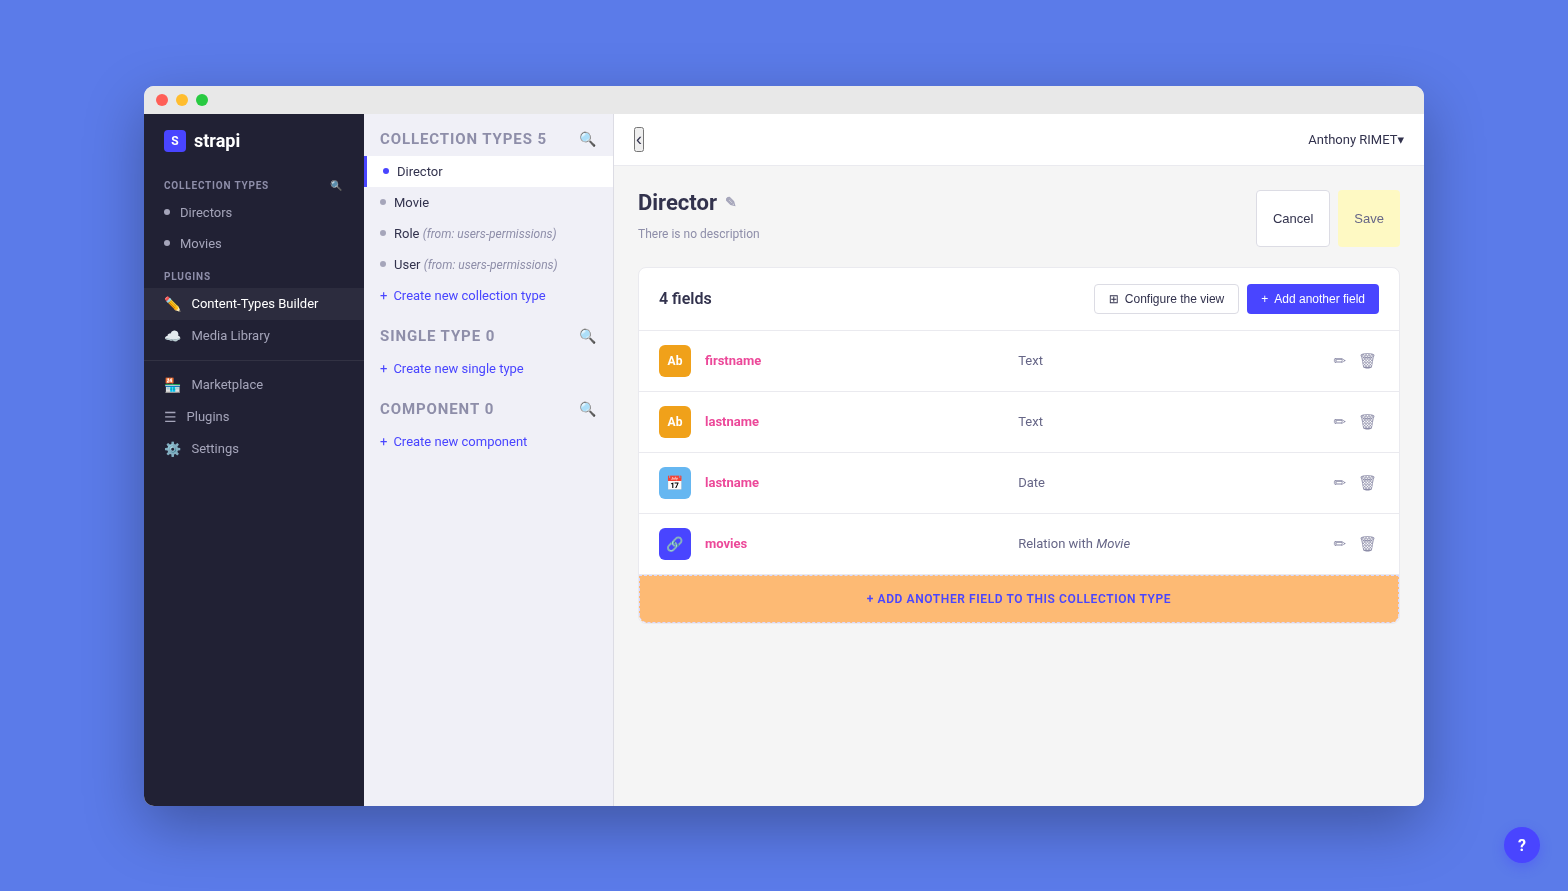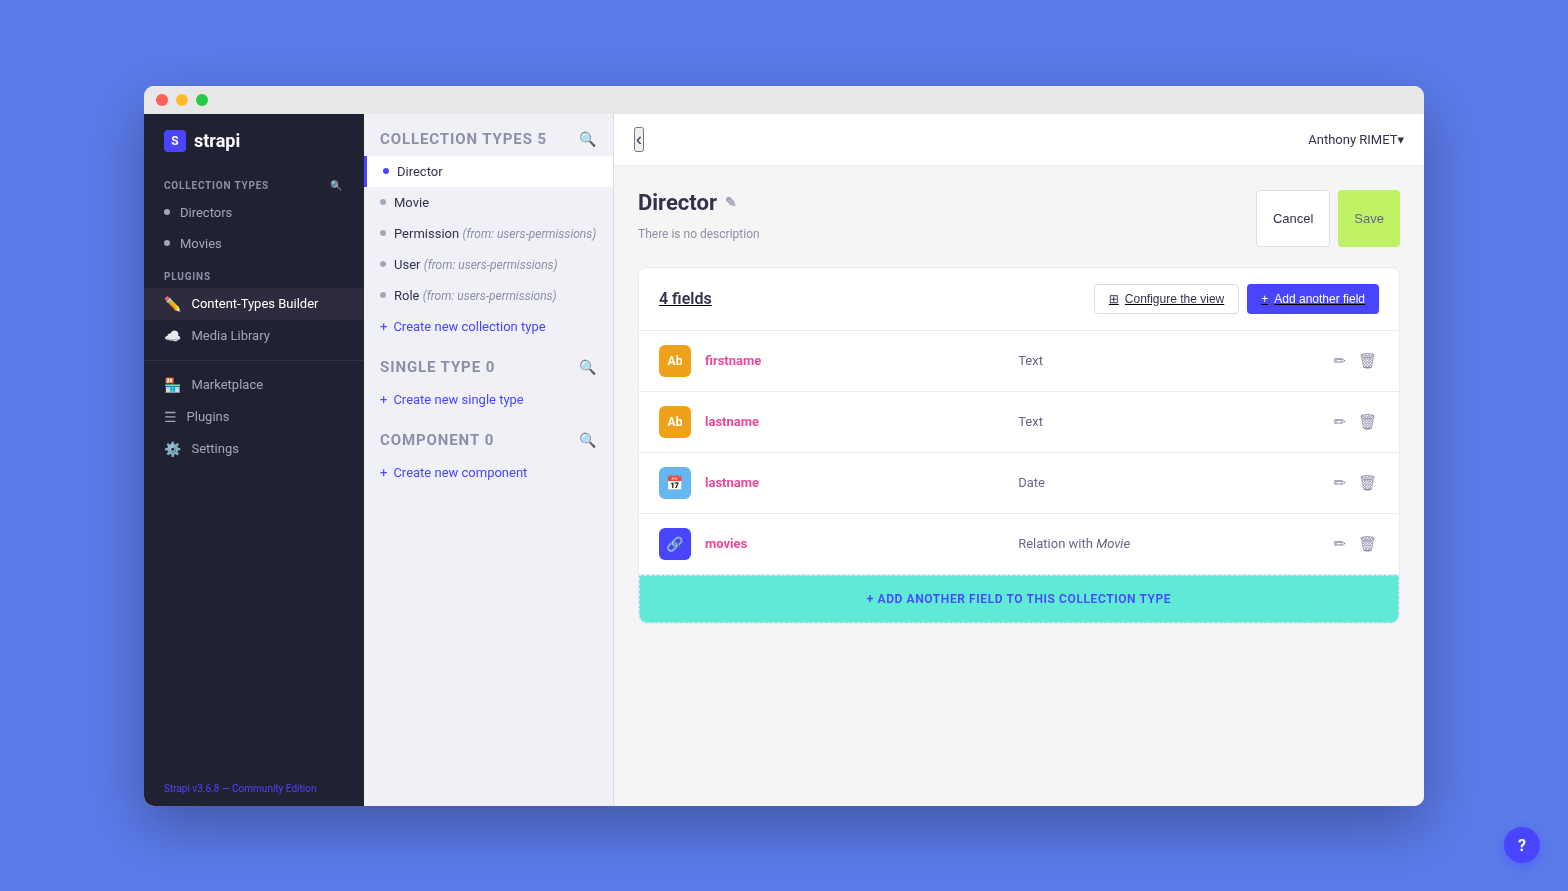--- a/index.html
+++ b/index.html
@@ -229,42 +229,41 @@
       padding: 20px 16px;
       background: white;
       border: 1px solid #dcdce4;
       border-radius: 4px;
       font-size: 13px;
       color: #32324d;
       cursor: pointer;
     }
     .btn-save {
       padding: 20px 16px;
-      background: #bef264;
+      background: #fef9c3;
       border: none;
       border-radius: 4px;
       font-size: 13px;
       color: #666687;
       cursor: not-allowed;
     }
 
     
     .fields-card {
       background: white;
       border-radius: 8px;
       border: 1px solid #eaeaef;
       overflow: hidden;
     }
     .fields-header {
       display: flex;
       align-items: center;
       justify-content: space-between;
       padding: 16px 20px;
       border-bottom: 1px solid #eaeaef;
-      text-decoration: underline;
     }
     .fields-count {
       font-size: 16px;
       font-weight: 600;
       color: #32324d;
     }
     .fields-actions { display: flex; gap: 8px; }
     .btn-configure {
       display: flex;
       align-items: center;
@@ -330,21 +329,21 @@
       background: none;
       border: none;
       color: #8e8ea9;
       cursor: pointer;
       font-size: 15px;
       padding: 2px;
     }
 
     
     .add-field-bar {
-      background: #5eead4;
+      background: #fdba74;
       border: 1px dashed #d9d8ff;
       border-radius: 0 0 8px 8px;
       display: flex;
       align-items: center;
       justify-content: center;
       padding: 16px;
       cursor: pointer;
     }
     .add-field-bar span {
       font-size: 12px;
@@ -428,23 +427,20 @@
       </div>
       <div class="sidebar-plugin-item">
         <span style="font-size:14px;">☰</span>
         <span>Plugins</span>
       </div>
       <div class="sidebar-plugin-item">
         <span style="font-size:14px;">⚙️</span>
         <span>Settings</span>
       </div>
 
-      <div class="sidebar-footer">
-        <span>Strapi v3.6.8 — Community Edition</span>
-      </div>
     </div>
 
     <div class="middle-panel">
 
       <div class="middle-header">
         <span class="middle-section-title">
           <span>COLLECTION TYPES</span>&nbsp;<span>5</span>
         </span>
         <span class="middle-search-icon">🔍</span>
       </div>
@@ -453,35 +449,28 @@
         <span class="item-dot"></span>
         <span>Director</span>
       </div>
       <div class="middle-item">
         <span class="item-dot-gray"></span>
         <span>Movie</span>
       </div>
       <div class="middle-item">
         <span class="item-dot-gray"></span>
         <span>
-          <span>Permission</span>
+          <span>Role</span>
           <span class="from-text"> (<span>from: users-permissions</span>)</span>
         </span>
       </div>
       <div class="middle-item">
         <span class="item-dot-gray"></span>
         <span>
           <span>User</span>
-          <span class="from-text"> (<span>from: users-permissions</span>)</span>
-        </span>
-      </div>
-      <div class="middle-item">
-        <span class="item-dot-gray"></span>
-        <span>
-          <span>Role</span>
           <span class="from-text"> (<span>from: users-permissions</span>)</span>
         </span>
       </div>
       <div class="create-new-link">
         <span>+</span>
         <span>Create new collection type</span>
       </div>
 
       <div class="middle-header">
         <span class="middle-section-title">

